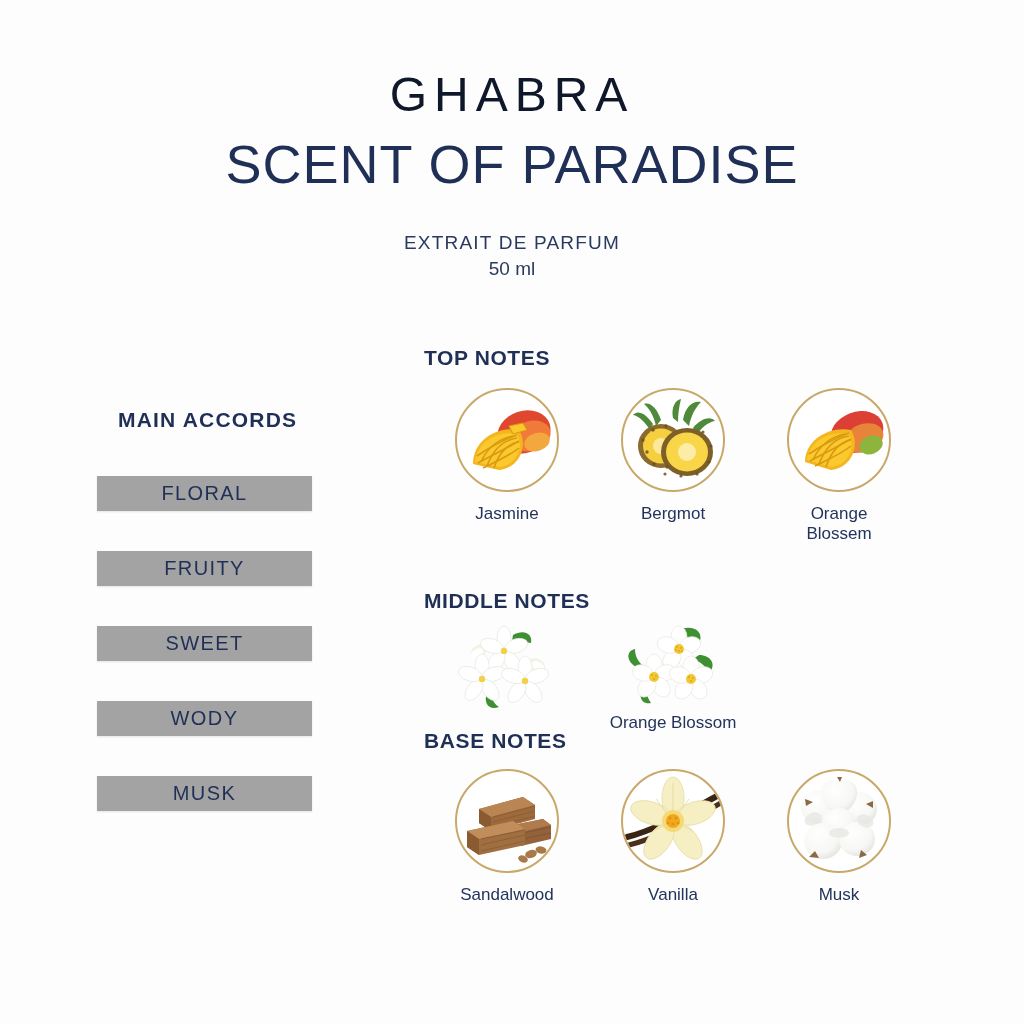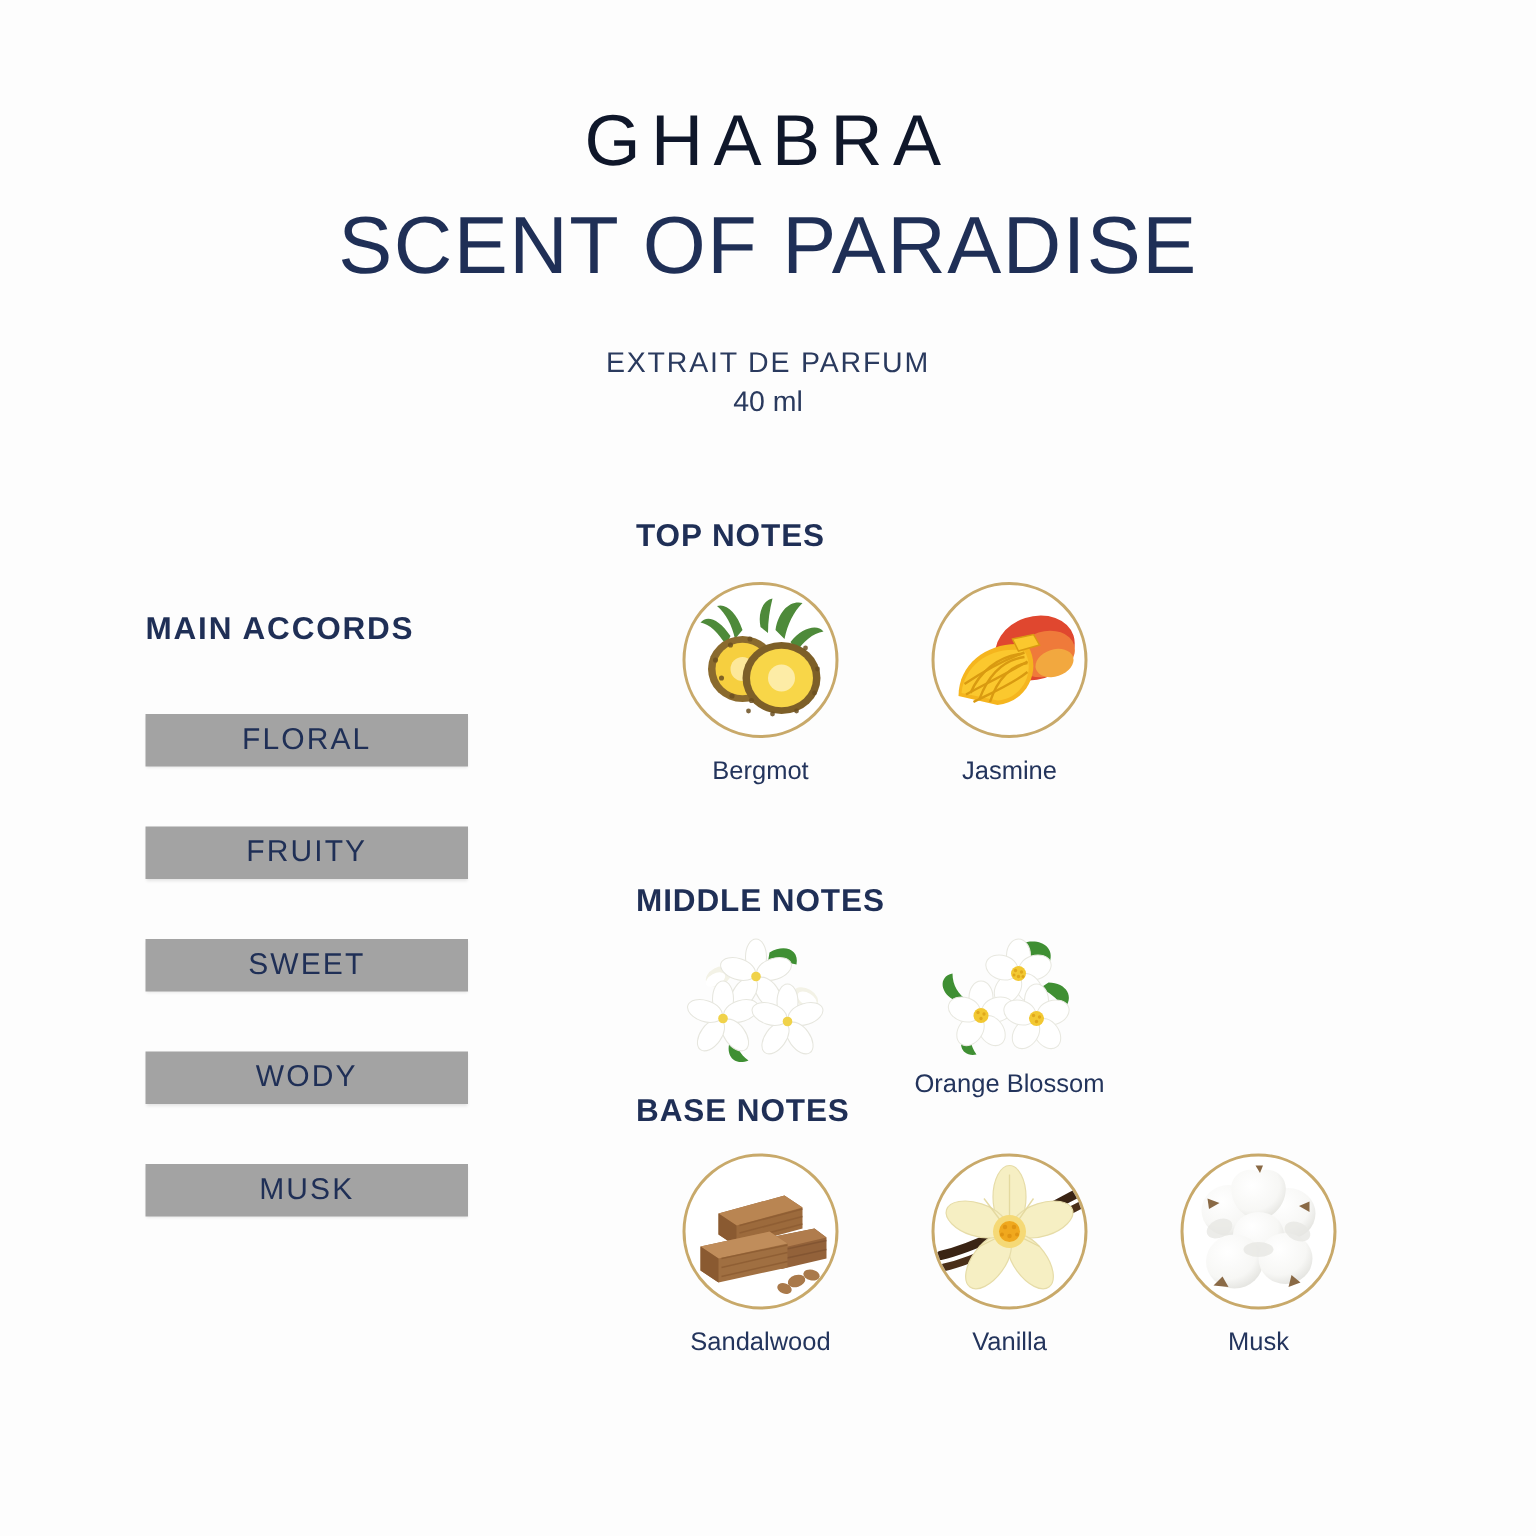--- a/index.html
+++ b/index.html
@@ -27,20 +27,21 @@
   .concentration{
     margin-top:38px;font-size:19px;letter-spacing:1.2px;color:#2a3a5e;
   }
   .volume{margin-top:4px;font-size:19px;color:#2a3a5e;}
 
   
   .accords{position:absolute;left:97px;top:408px;width:215px;}
   .accords-title{
     font-size:21px;font-weight:700;letter-spacing:1.2px;color:#1f2f56;
     white-space:nowrap;
+    margin-left:21px;
   }
   .accord-list{margin-top:44px;}
   .accord-bar{
     width:215px;height:35px;background:#a3a3a3;
     display:flex;align-items:center;justify-content:center;
     margin-bottom:40px;
     box-shadow:0 1px 2px rgba(0,0,0,.10);
   }
   .accord-bar:last-child{margin-bottom:0;}
   .accord-label{
@@ -89,21 +90,21 @@
 </style>
 </head>
 <body>
 
 <div class="page">
 
   <div class="header">
     <div class="brand">GHABRA</div>
     <div class="product-title">SCENT OF PARADISE</div>
     <div class="concentration">EXTRAIT DE PARFUM</div>
-    <div class="volume">40 ml</div>
+    <div class="volume">50 ml</div>
   </div>
 
   <div class="accords">
     <div class="accords-title">MAIN ACCORDS</div>
     <div class="accord-list">
       <div class="accord-bar">
         <span class="accord-label">FLORAL</span>
       </div>
       <div class="accord-bar">
         <span class="accord-label">FRUITY</span>
@@ -118,20 +119,45 @@
         <span class="accord-label">MUSK</span>
       </div>
     </div>
   </div>
 
   <div class="notes">
 
     <div class="note-section top-section">
       <div class="section-title">TOP NOTES</div>
       <div class="note-row top-row">
+
+        <div class="note-item">
+          <div class="thumb-circle">
+            <svg class="art" viewBox="0 0 100 100">
+
+              <ellipse cx="67" cy="42" rx="27" ry="21" transform="rotate(-18 67 42)" fill="#e0472f"></ellipse>
+              <ellipse cx="74" cy="46" rx="20" ry="15" transform="rotate(-18 74 46)" fill="#ef7a3a"></ellipse>
+              <ellipse cx="80" cy="52" rx="13" ry="9" transform="rotate(-18 80 52)" fill="#f2a83f"></ellipse>
+
+              <path d="M16 74 C16 50 40 36 62 40 C72 56 62 78 42 80 Z" fill="#f5b51e"></path>
+              <path d="M18 72 C20 52 40 40 60 44 C68 58 58 76 42 77 Z" fill="#fbc82e"></path>
+              <g stroke="#d99a11" stroke-width="1.6" fill="none">
+                <path d="M24 72 C30 58 42 48 57 46"></path>
+                <path d="M30 76 C36 60 46 50 60 48"></path>
+                <path d="M37 78 C42 62 52 53 62 52"></path>
+                <path d="M20 66 C32 58 46 50 60 45"></path>
+                <path d="M21 73 C34 66 50 58 62 51"></path>
+                <path d="M26 78 C38 72 52 66 62 58"></path>
+              </g>
+
+              <path d="M52 36 L66 33 L70 40 L56 44 Z" fill="#fbc82e" stroke="#d99a11" stroke-width="1"></path>
+            </svg>
+          </div>
+          <div class="note-caption top-cap">Jasmine</div>
+        </div>
 
         <div class="note-item">
           <div class="thumb-circle">
             <svg class="art" viewBox="0 0 100 100">
 
               <g fill="#4e8a3a">
                 <path d="M30 34 C22 22 14 20 10 25 C16 26 22 32 27 40 Z"></path>
                 <path d="M38 30 C34 18 27 12 21 14 C27 19 31 27 33 36 Z"></path>
                 <path d="M60 30 C62 17 70 10 78 12 C72 18 68 26 66 36 Z"></path>
                 <path d="M70 38 C78 28 88 26 92 31 C85 32 78 38 74 45 Z"></path>
@@ -161,42 +187,38 @@
                   <circle cx="80" cy="42" r="1.6"></circle>
               </g>
             </svg>
           </div>
           <div class="note-caption top-cap">Bergmot</div>
         </div>
 
         <div class="note-item">
           <div class="thumb-circle">
             <svg class="art" viewBox="0 0 100 100">
-
-              <ellipse cx="67" cy="42" rx="27" ry="21" transform="rotate(-18 67 42)" fill="#e0472f"></ellipse>
-              <ellipse cx="74" cy="46" rx="20" ry="15" transform="rotate(-18 74 46)" fill="#ef7a3a"></ellipse>
-              <ellipse cx="80" cy="52" rx="13" ry="9" transform="rotate(-18 80 52)" fill="#f2a83f"></ellipse>
-
-              <path d="M16 74 C16 50 40 36 62 40 C72 56 62 78 42 80 Z" fill="#f5b51e"></path>
-              <path d="M18 72 C20 52 40 40 60 44 C68 58 58 76 42 77 Z" fill="#fbc82e"></path>
+              <ellipse cx="68" cy="42" rx="27" ry="20" transform="rotate(-20 68 42)" fill="#dc3f33"></ellipse>
+              <ellipse cx="75" cy="48" rx="20" ry="14" transform="rotate(-20 75 48)" fill="#e8833a"></ellipse>
+              <ellipse cx="82" cy="55" rx="12" ry="9" transform="rotate(-20 82 55)" fill="#8db43c"></ellipse>
+              <path d="M16 72 C16 50 40 36 62 40 C72 56 62 78 42 80 Z" fill="#f5b51e"></path>
+              <path d="M18 70 C20 52 40 40 60 44 C68 58 58 76 42 77 Z" fill="#fbc82e"></path>
               <g stroke="#d99a11" stroke-width="1.6" fill="none">
-                <path d="M24 72 C30 58 42 48 57 46"></path>
-                <path d="M30 76 C36 60 46 50 60 48"></path>
-                <path d="M37 78 C42 62 52 53 62 52"></path>
-                <path d="M20 66 C32 58 46 50 60 45"></path>
-                <path d="M21 73 C34 66 50 58 62 51"></path>
-                <path d="M26 78 C38 72 52 66 62 58"></path>
-              </g>
-
-              <path d="M52 36 L66 33 L70 40 L56 44 Z" fill="#fbc82e" stroke="#d99a11" stroke-width="1"></path>
-            </svg>
-          </div>
-          <div class="note-caption top-cap">Jasmine</div>
-        </div>
-
+                <path d="M24 70 C30 56 42 46 57 44"></path>
+                <path d="M30 74 C36 58 46 48 60 46"></path>
+                <path d="M37 77 C42 61 52 51 62 50"></path>
+                <path d="M20 64 C32 56 46 48 60 43"></path>
+                <path d="M21 71 C34 64 50 56 62 49"></path>
+                <path d="M26 76 C38 70 52 64 62 56"></path>
+              </g>
+            </svg>
+          </div>
+          <div class="note-caption top-cap">Orange
+Blossem</div>
+        </div>
 
       </div>
     </div>
 
     <div class="note-section mid-section">
       <div class="section-title">MIDDLE NOTES</div>
       <div class="note-row mid-row">
 
         <div class="note-item">
           <div class="thumb-plain">

